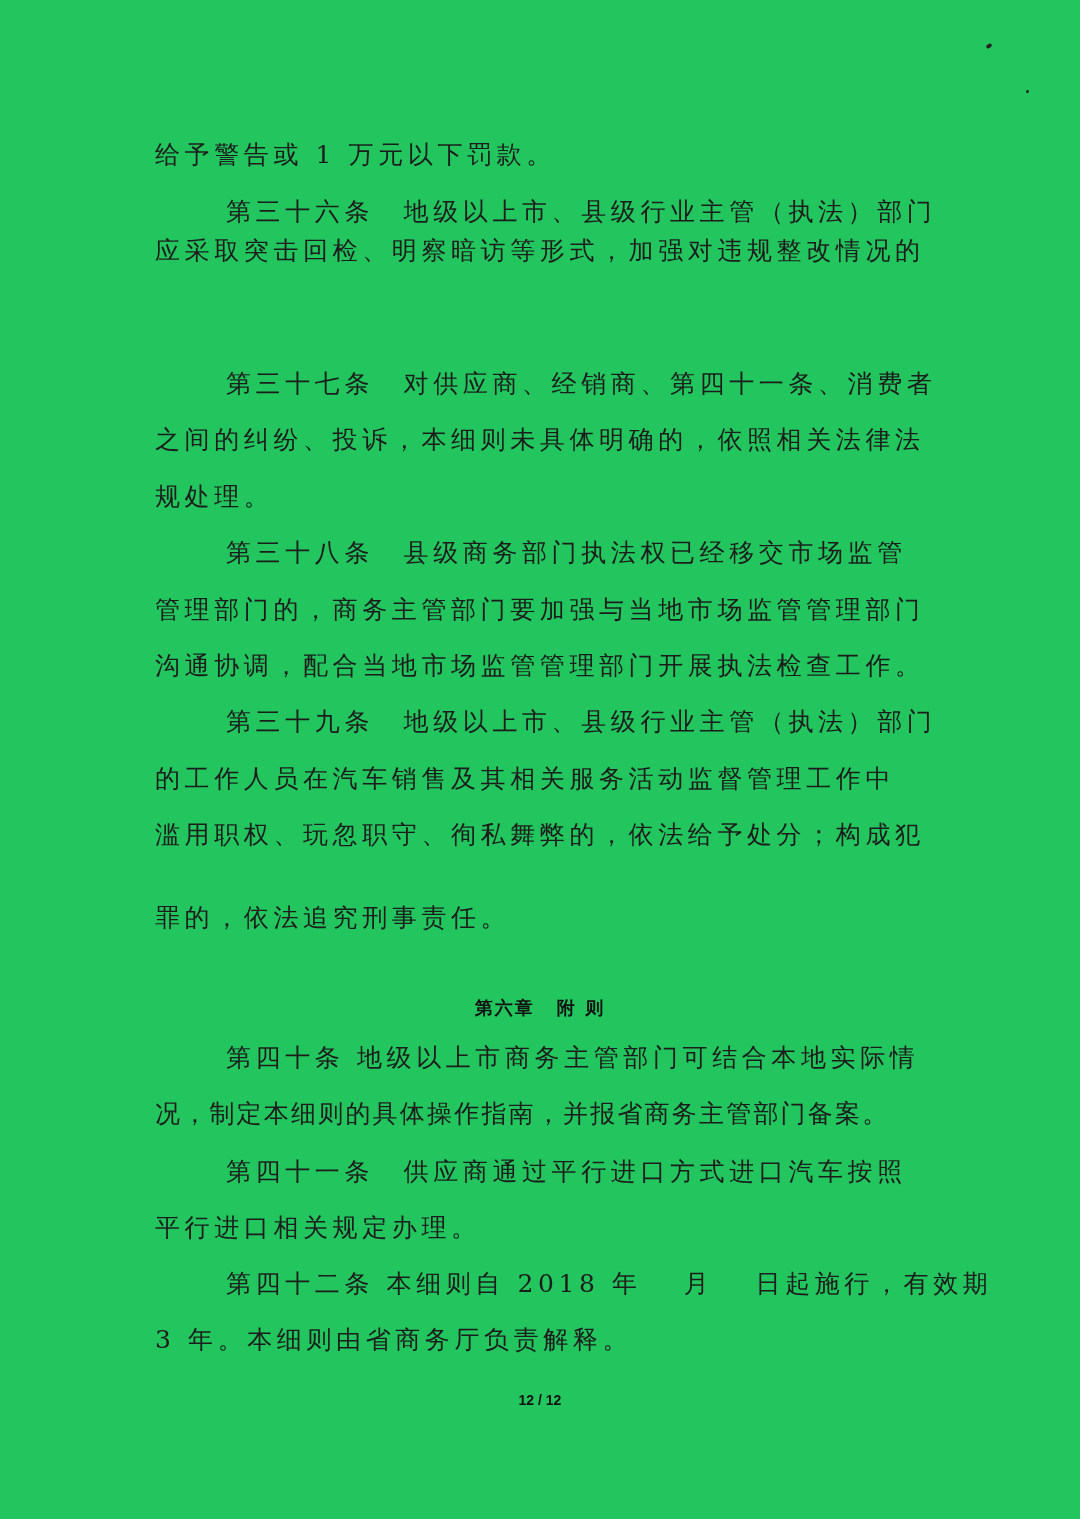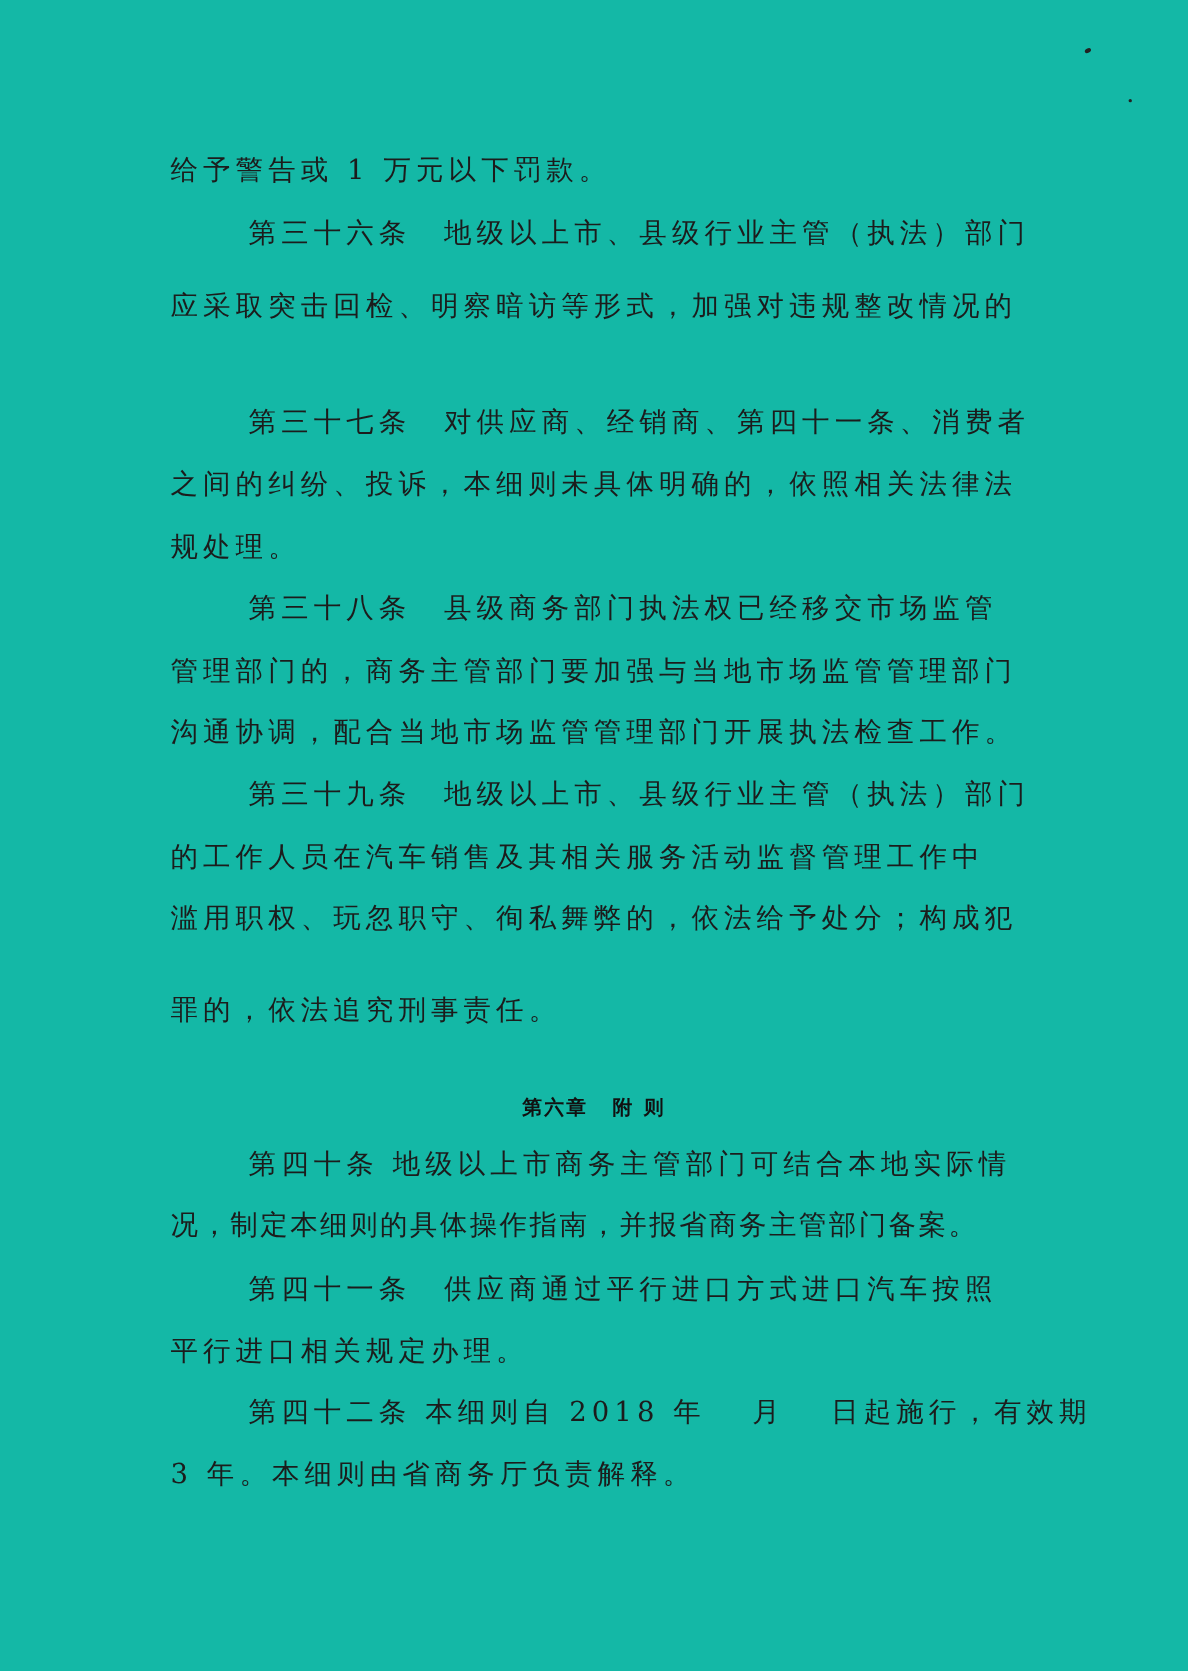--- a/index.html
+++ b/index.html
@@ -13,21 +13,21 @@
       position: relative;
       overflow: hidden;
       font-family: "DejaVu Serif", "Liberation Serif", serif;
       color: #1a1a1a;
     }
     .page {
       position: absolute;
       left: 0; top: 0;
       width: 1080px;
       height: 1519px;
-      background: #14b8a6;
+      background: #22c55e;
     }
     .line {
       position: absolute;
       left: 155px;
       width: 760px;
       height: 40px;
       font-size: 25px;
       line-height: 40px;
       white-space: nowrap;
       letter-spacing: 4.6px;
@@ -71,21 +71,21 @@
 </head>
 <body>
 
 <div class="page">
 
   <div class="speck" style="left:986px;top:44px;width:6px;height:4px;transform:rotate(-30deg);"></div>
   <div class="speck" style="left:1026px;top:90px;width:3px;height:3px;"></div>
 
   <div class="line" style="top:135px;">给予警告或 1 万元以下罚款。</div>
   <div class="line indent" style="top:192px;">第三十六条　地级以上市、县级行业主管（执法）部门</div>
-  <div class="line" style="top:258px;">应采取突击回检、明察暗访等形式，加强对违规整改情况的</div>
+  <div class="line" style="top:231px;">应采取突击回检、明察暗访等形式，加强对违规整改情况的</div>
 
   <div class="line indent" style="top:364px;">第三十七条　对供应商、经销商、第四十一条、消费者</div>
   <div class="line" style="top:420px;">之间的纠纷、投诉，本细则未具体明确的，依照相关法律法</div>
   <div class="line" style="top:477px;">规处理。</div>
 
   <div class="line indent" style="top:533px;">第三十八条　县级商务部门执法权已经移交市场监管</div>
   <div class="line" style="top:590px;">管理部门的，商务主管部门要加强与当地市场监管管理部门</div>
   <div class="line" style="top:646px;">沟通协调，配合当地市场监管管理部门开展执法检查工作。</div>
 
   <div class="line indent" style="top:702px;">第三十九条　地级以上市、县级行业主管（执法）部门</div>
@@ -99,13 +99,14 @@
 
   <div class="line indent" style="top:1038px;">第四十条 地级以上市商务主管部门可结合本地实际情</div>
   <div class="line tight" style="top:1094px;">况，制定本细则的具体操作指南，并报省商务主管部门备案。</div>
 
   <div class="line indent" style="top:1152px;">第四十一条　供应商通过平行进口方式进口汽车按照</div>
   <div class="line" style="top:1208px;">平行进口相关规定办理。</div>
 
   <div class="line indent" style="top:1264px;">第四十二条 本细则自 2018 年　 月　 日起施行，有效期</div>
   <div class="line" style="top:1320px;">3 年。本细则由省商务厅负责解释。</div>
 
+  <div class="page-num">12 / 12</div>
 </div>
 
 </body></html>

